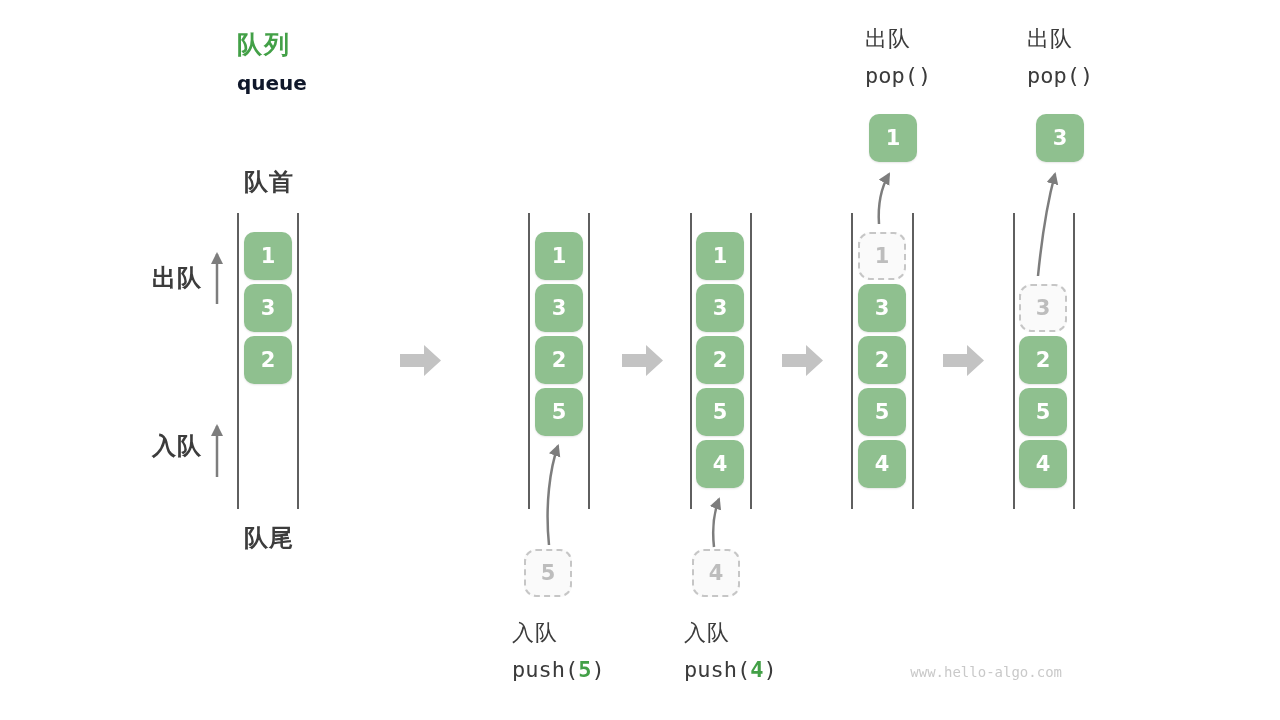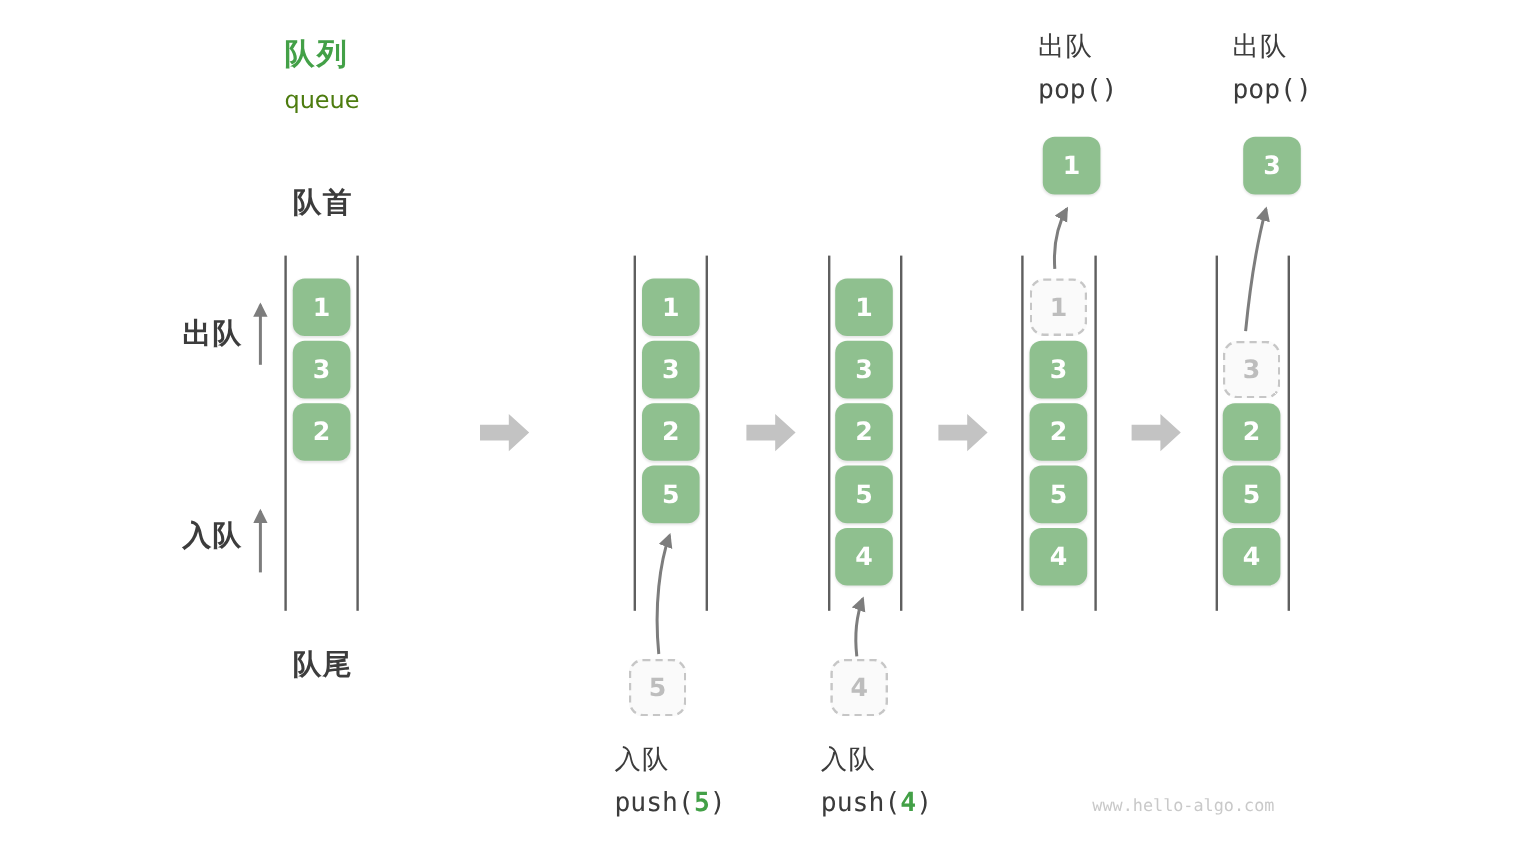--- a/index.html
+++ b/index.html
@@ -19,21 +19,21 @@
   #stage{
     position:relative;width:1100px;height:720px;overflow:hidden;
     background:#ffffff;
     font-family:"DejaVu Sans","Liberation Sans",sans-serif;
     color:var(--dark-text);
   }
   .abs{position:absolute;}
   .zh-strong{font-weight:700;font-size:24px;color:var(--dark-text);letter-spacing:1px;}
   .zh-med{font-weight:500;font-size:22px;color:var(--dark-text);letter-spacing:1px;}
   .title-zh{font-weight:700;font-size:25px;color:var(--accent-green);letter-spacing:2px;}
-  .title-en{font-weight:400;font-size:20px;color:#4d7c0f;margin-top:10px;}
+  .title-en{font-weight:700;font-size:20px;color:#0f172a;margin-top:10px;}
   .mono{font-family:"DejaVu Sans Mono","Liberation Mono",monospace;font-size:22px;color:#3b3b3b;font-weight:500;}
   .green-arg{color:var(--accent-green);font-weight:700;}
   .op-group{display:flex;flex-direction:column;gap:9px;}
   .queue-wall{width:2px;background:var(--wall-line);}
   .qbox{
     width:48px;height:48px;border-radius:10px;background:var(--box-green);
     color:var(--box-text);font-size:21px;font-weight:600;
     display:flex;align-items:center;justify-content:center;
     box-shadow:0 1px 2px rgba(0,0,0,0.10);box-sizing:border-box;
   }
@@ -50,22 +50,22 @@
 </head>
 <body>
 
 <div id="stage">
 
   <div class="abs" style="left:237px;top:28px;">
     <div class="title-zh">队列</div>
     <div class="title-en">queue</div>
   </div>
 
-  <div class="abs zh-strong" style="left:244px;top:153px;">队首</div>
-  <div class="abs zh-strong" style="left:244px;top:538px;">队尾</div>
+  <div class="abs zh-strong" style="left:244px;top:166px;">队首</div>
+  <div class="abs zh-strong" style="left:244px;top:522px;">队尾</div>
 
   <div class="abs zh-strong" style="left:152px;top:262px;">出队</div>
   <div class="abs zh-strong" style="left:152px;top:430px;">入队</div>
 
   <div class="abs op-group" style="left:865px;top:24px;">
     <div class="zh-med">出队</div>
     <div class="mono">pop()</div>
   </div>
   <div class="abs op-group" style="left:1027px;top:24px;">
     <div class="zh-med">出队</div>

